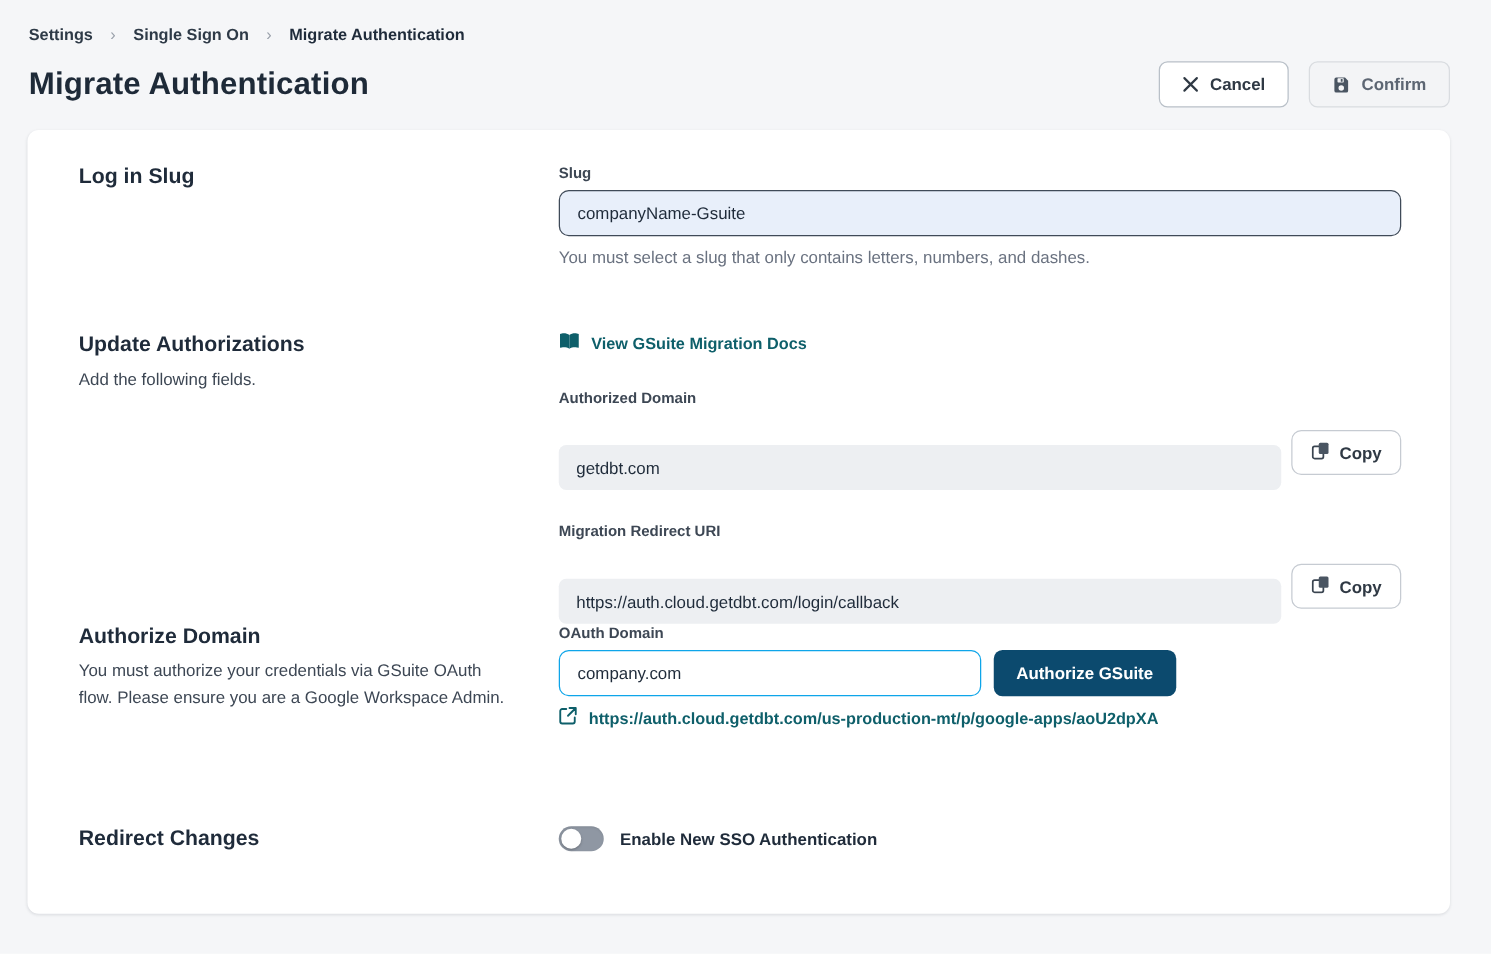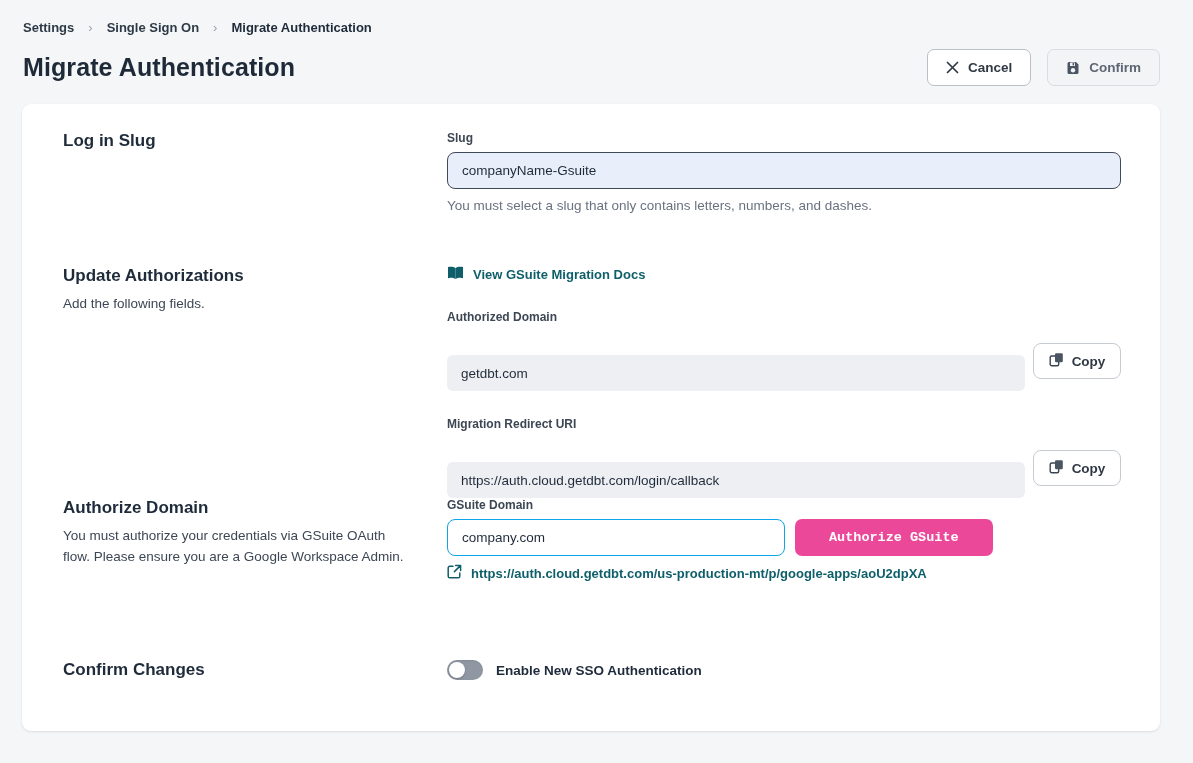--- a/index.html
+++ b/index.html
@@ -71,23 +71,23 @@
   }
   .docs-link, .share-link {
     display: inline-flex; align-items: center; gap: 9px;
     color: #0e5f6a; font-size: 13px; font-weight: 700;
     text-decoration: none; cursor: pointer;
   }
   .share-link { font-weight: 700; }
   .authorize-row { display: flex; align-items: center; gap: 10px; margin-top: 7px; }
   .authorize-row .text-input { margin-top: 0; width: 338px; flex: none; }
   .btn-primary {
-    height: 37px; padding: 0 34px; border: none; border-radius: 7px;
-    background: #ec4899; color: #ffffff; font-size: 13.5px; font-weight: 700;
-    cursor: pointer; font-family: Liberation Mono, monospace;
+    height: 37px; padding: 0 18px; border: none; border-radius: 7px;
+    background: #0c4a6e; color: #ffffff; font-size: 13.5px; font-weight: 700;
+    cursor: pointer; font-family: Liberation Sans, sans-serif;
   }
   .admin-note { margin-top: 16px; font-size: 13.5px; color: #2e3a47; }
   .share-row { margin-top: 8px; display: flex; align-items: center; }
   .toggle-row { display: flex; align-items: center; gap: 13px; }
   .toggle {
     width: 36px; height: 20px; border-radius: 10px; background: #8f97a3;
     position: relative; cursor: pointer; flex: none;
     box-shadow: inset 0 1px 2px rgba(0,0,0,0.08);
   }
   .toggle .knob {
@@ -198,42 +198,42 @@
       </div>
     </div>
   </div>
 
   <div class="section sec-3">
     <div class="sec-left">
       <div class="sec-heading">Authorize Domain</div>
       <div class="sec-desc">You must authorize your credentials via GSuite OAuth flow. Please ensure you are a Google Workspace Admin.</div>
     </div>
     <div class="sec-right">
-      <label class="field-label">GSuite Domain</label>
+      <label class="field-label">OAuth Domain</label>
       <div class="authorize-row">
         <input class="text-input" type="text" value="company.com" style="">
         <button class="btn-primary">Authorize GSuite</button>
       </div>
       <div class="share-row">
         <a class="share-link">
           <span>
             <svg width="15" height="15" viewBox="0 0 15 15">
                 <path d="M6 2.2 H2.8 A1.6 1.6 0 0 0 1.2 3.8 V12.2 A1.6 1.6 0 0 0 2.8 13.8 H11.2 A1.6 1.6 0 0 0 12.8 12.2 V9" fill="none" stroke="#0e5f6a" stroke-width="1.5" stroke-linecap="round"></path>
                 <path d="M8.6 1.4 H13.6 V6.4 M13.4 1.6 L7.4 7.6" fill="none" stroke="#0e5f6a" stroke-width="1.5" stroke-linecap="round" stroke-linejoin="round"></path>
               </svg>
           </span>
           <span>https://auth.cloud.getdbt.com/us-production-mt/p/google-apps/aoU2dpXA</span>
         </a>
       </div>
     </div>
   </div>
 
   <div class="section sec-4">
     <div class="sec-left">
-      <div class="sec-heading">Confirm Changes</div>
+      <div class="sec-heading">Redirect Changes</div>
     </div>
     <div class="sec-right">
       <div class="toggle-row">
         <div class="toggle" role="switch" aria-checked="false">
           <div class="knob"></div>
         </div>
         <span class="toggle-label">Enable New SSO Authentication</span>
       </div>
     </div>
   </div>

